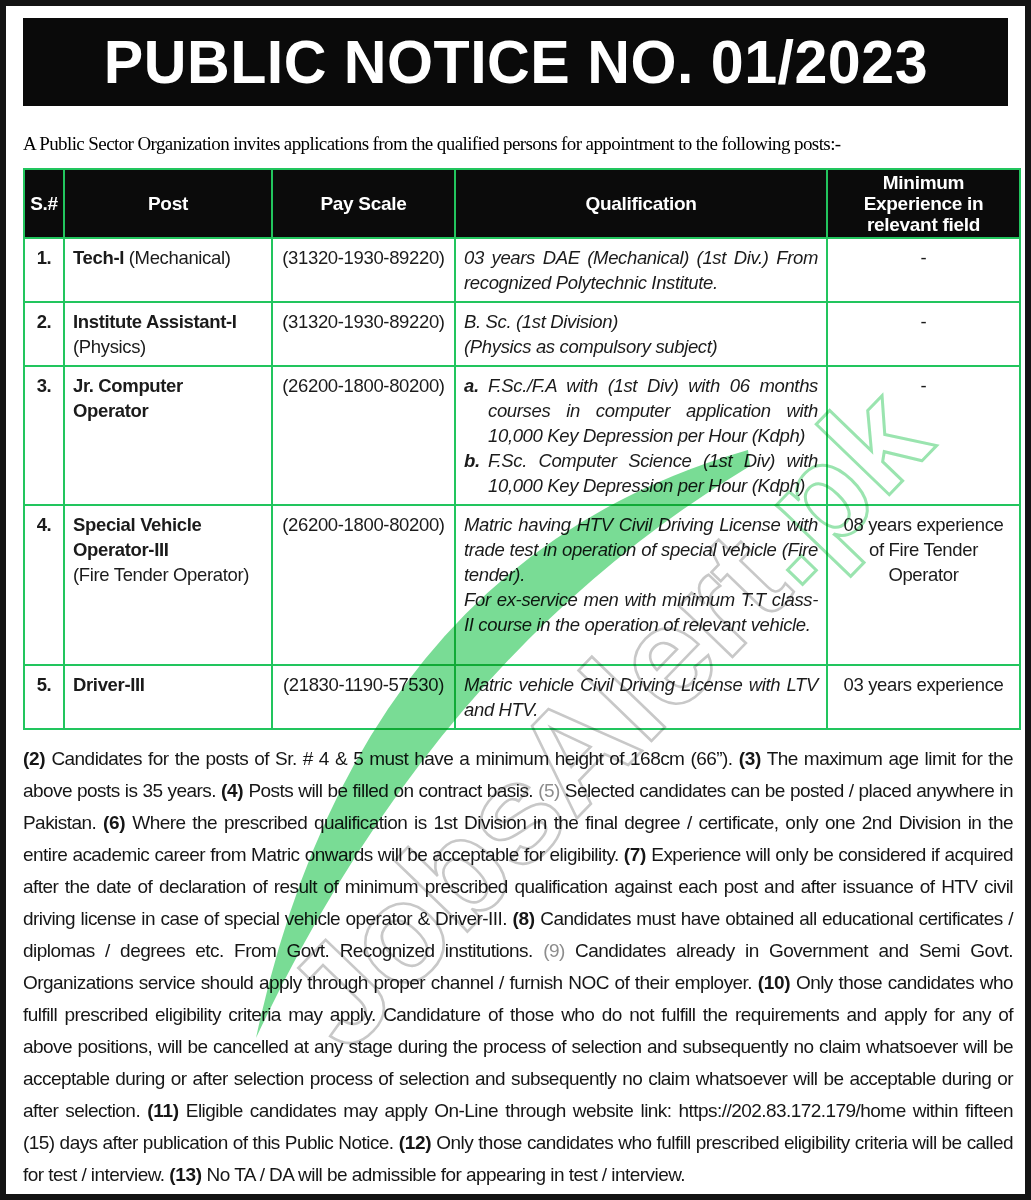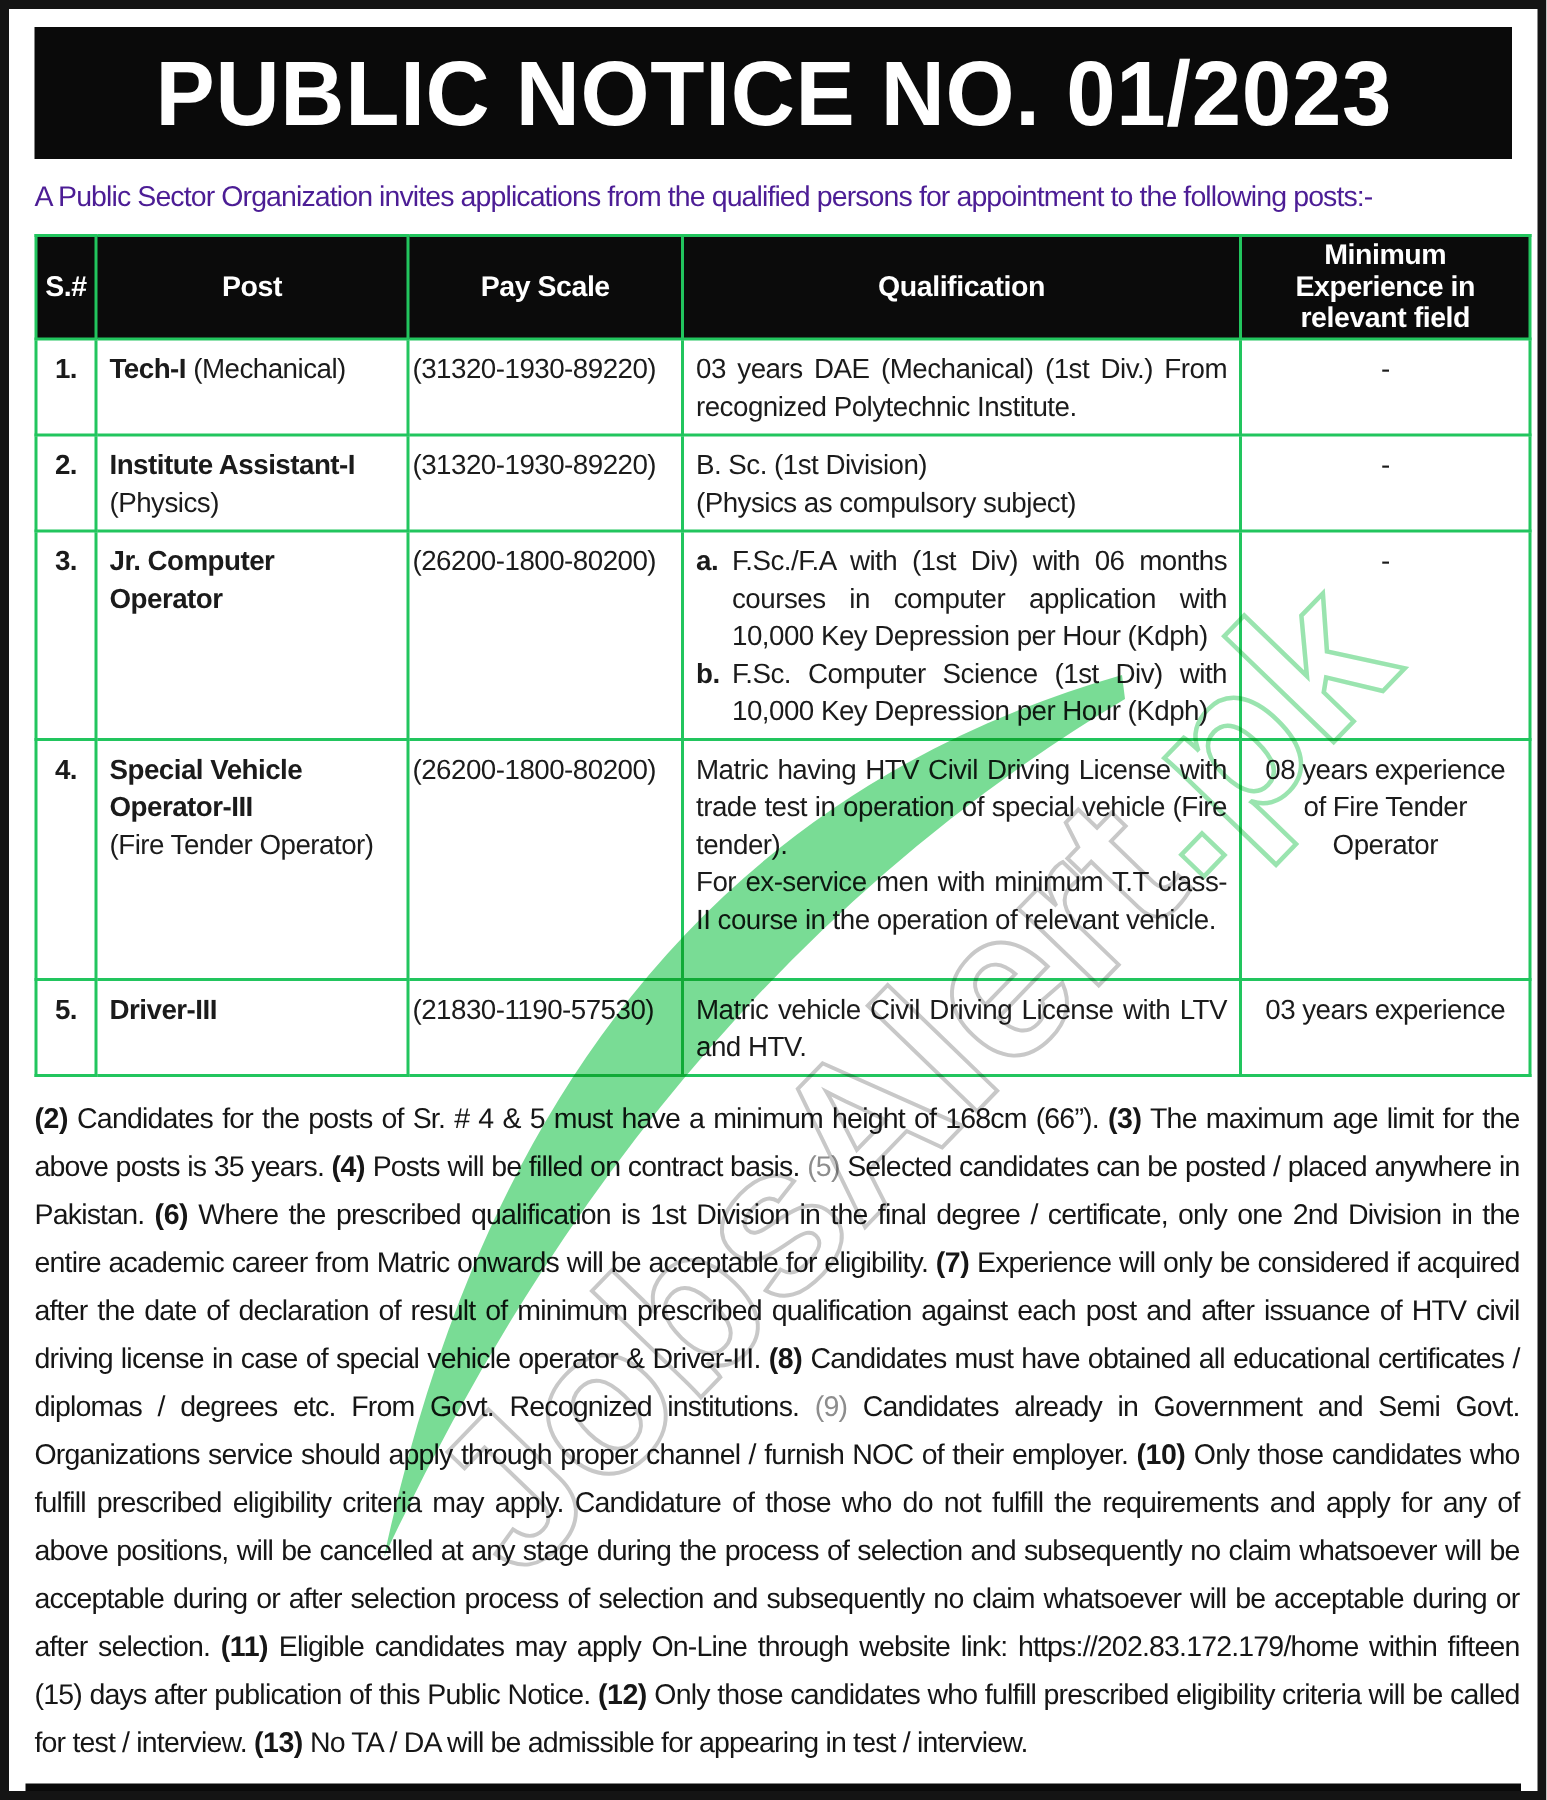--- a/index.html
+++ b/index.html
@@ -23,43 +23,43 @@
   .title-box {
     background:#0a0a0a; height:88px; margin:5px 6px 0 6px;
     display:flex; align-items:center; justify-content:center;
   }
   .title-box h1 {
     color:#ffffff; font-size:61px; font-weight:bold; white-space:nowrap;
     letter-spacing:0.5px; transform:scaleX(0.97);
   }
 
   .intro {
-    margin:15px 0 0 6px; font-size:19px; letter-spacing:-0.6px;
-    white-space:nowrap; color:#4c1d95;
+    margin:27px 0 0 6px; font-size:19px; letter-spacing:-0.6px;
+    white-space:nowrap; color:#000000;font-family:Liberation Serif, serif;
   }
 
   
   table.posts {
     width:996px; margin:13px auto 0 6px; border-collapse:collapse;
     table-layout:fixed;
   }
   .posts th, .posts td { border:2px solid #22c55e; vertical-align:top; }
   .posts thead th {
     background:#0b0b0b; color:#ffffff; font-size:19px; font-weight:bold;
     height:50px; vertical-align:middle; line-height:21px; letter-spacing:-0.3px;
     padding:2px 4px;
   }
   .posts td {
     padding:6px 8px; font-size:18.5px; line-height:25px;
     letter-spacing:-0.35px; background:transparent;
   }
   td.c-sn   { text-align:center; font-weight:bold; padding-left:2px; padding-right:2px; }
   td.c-post b { display:inline; }
-  td.c-pay  { text-align:left; white-space:nowrap; padding-left:2px; padding-right:2px;margin-left:22px; }
-  td.c-qual { text-align:justify; }
+  td.c-pay  { text-align:center; white-space:nowrap; padding-left:2px; padding-right:2px;margin-left:22px; }
+  td.c-qual { text-align:justify;font-style:italic; }
   td.c-exp  { text-align:center; }
   .q-par { text-align:justify; }
   .q-item { display:flex; }
   .q-marker { font-weight:bold; width:24px; flex:none; }
   .q-text { flex:1; text-align:justify; }
 
   
   .notes {
     margin:13px 1px 0 6px; font-size:19px; line-height:32px;
     letter-spacing:-0.55px; text-align:justify; color:#161616;

